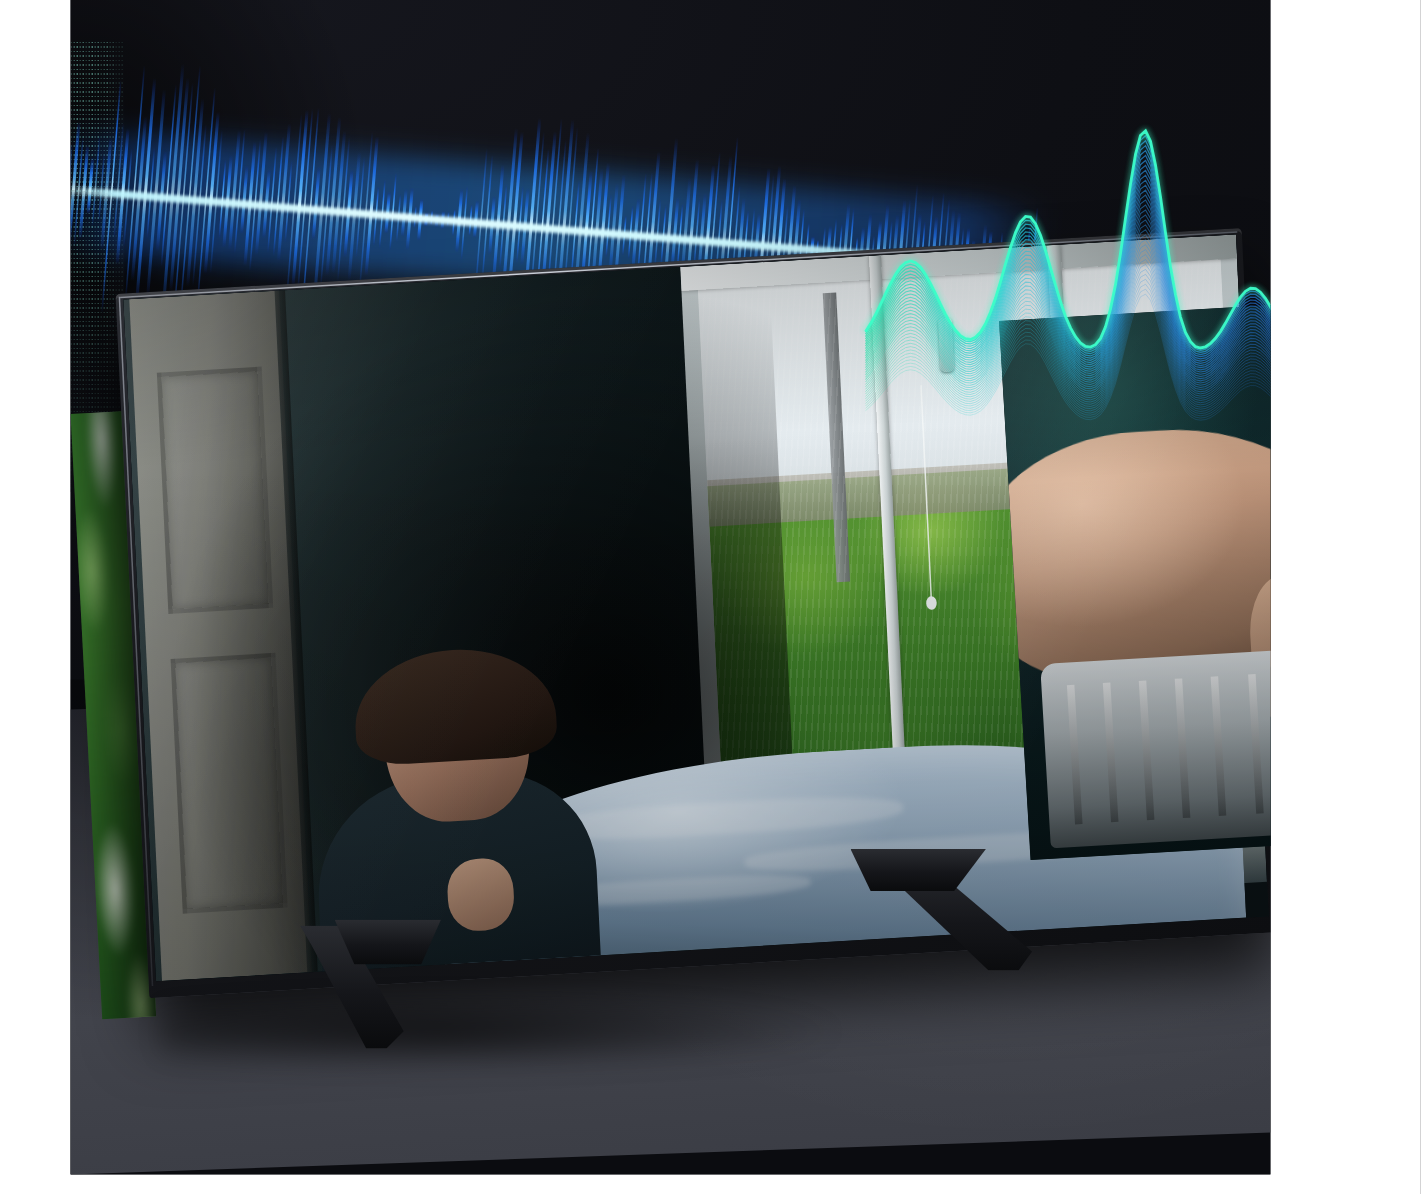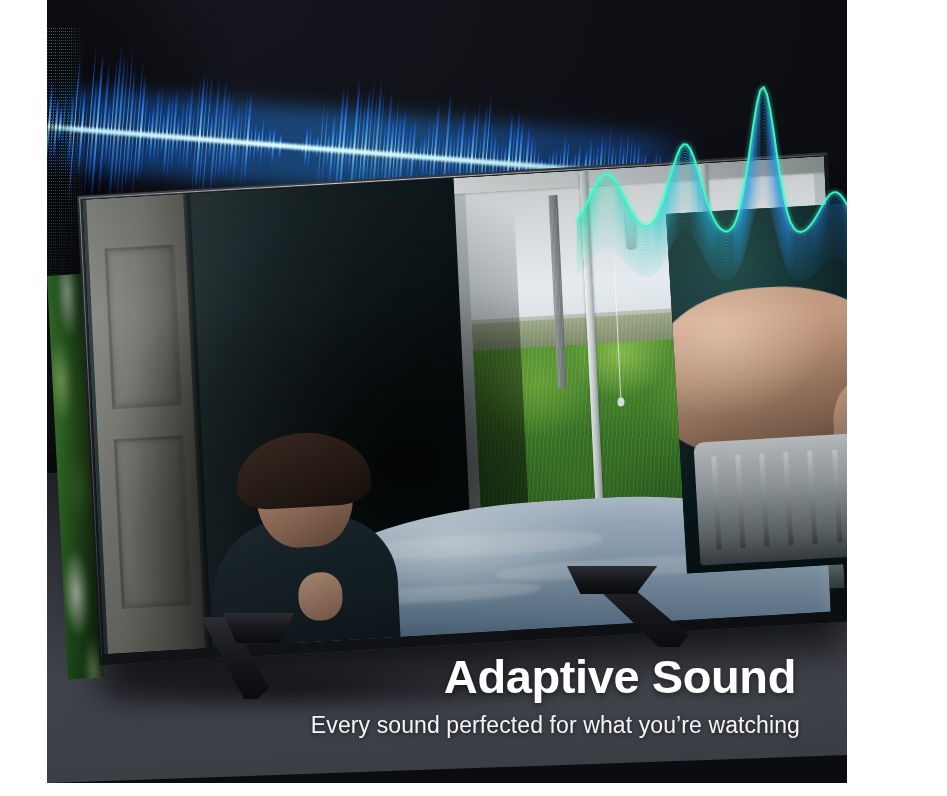--- a/index.html
+++ b/index.html
@@ -957,19 +957,15 @@
           <path d="M0.0 161.2L3.3 155.9L6.7 149.7L10.0 142.9L13.3 135.9L16.7 129.1L20.0 123.0L23.3 118.2L26.7 115.1L30.0 114.0L33.3 115.1L36.7 118.2L40.0 123.0L43.3 129.0L46.7 135.8L50.0 142.8L53.3 149.5L56.7 155.4L60.0 160.2L63.3 163.8L66.7 165.8L70.0 166.3L73.3 164.8L76.7 161.4L80.0 155.9L83.3 148.2L86.7 138.7L90.0 127.7L93.3 116.1L96.7 104.8L100.0 95.0L103.3 87.9L106.7 84.3L110.0 84.7L113.3 89.1L116.7 96.8L120.0 107.0L123.3 118.5L126.7 130.3L130.0 141.2L133.3 150.8L136.7 158.6L140.0 164.5L143.3 168.6L146.7 170.9L150.0 171.4L153.3 169.8L156.7 165.6L160.0 157.9L163.3 146.1L166.7 129.6L170.0 108.9L173.3 85.6L176.7 62.4L180.0 42.8L183.3 30.3L186.7 27.2L190.0 34.2L193.3 49.9L196.7 71.4L200.0 95.1L203.3 117.6L206.7 136.7L210.0 151.4L213.3 161.6L216.7 167.8L220.0 171.1L223.3 172.0L226.7 171.2L230.0 169.0L233.3 165.5L236.7 160.9L240.0 155.4L243.3 149.4L246.7 143.4L250.0 138.1L253.3 134.2L256.7 132.2L260.0 132.4L263.3 134.8L266.7 139.0L270.0 144.5L273.3 150.6L276.7 156.6L280.0 162.0L283.3 166.5L286.7 170.0L290.0 172.6L293.3 174.3L296.7 175.5L300.0 176.2" fill="none" stroke="#3cffc9" stroke-width="1.9" opacity="0.95" filter="url(#gl)"></path>
         </svg>
     </div>
 
     <div class="tv-shadow"></div>
     <div class="leg leg-l"></div>
     <div class="leg leg-l2"></div>
     <div class="leg leg-r"></div>
     <div class="leg leg-r2"></div>
 
-    <div class="caption">
-      <h1 class="headline">Adaptive Sound</h1>
-      <p class="subline">Every sound perfected for what you’re watching</p>
-    </div>
 
   </div>
 </div>
 
 </body></html>

